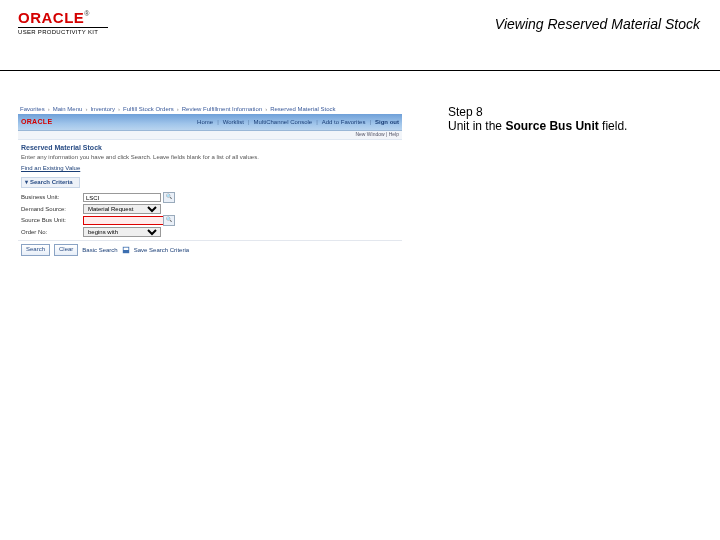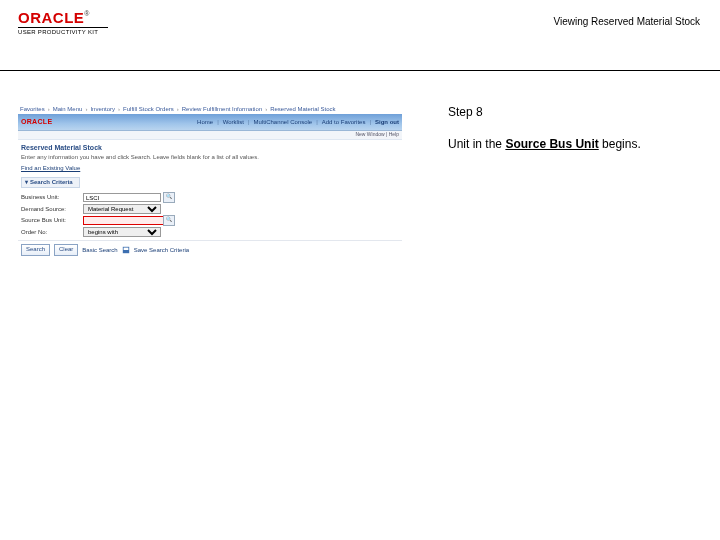--- a/index.html
+++ b/index.html
@@ -47,42 +47,42 @@
     height: 1px;
     background: #000;
     margin: 2px 0 1px 0;
   }
   .upk {
     font-size: 6px;
     letter-spacing: 0.3px;
     color: #000;
   }
   .header-title {
-    font-size: 10px;
+    font-size: 14px;
     padding-top: 6px;
+    font-style: italic;
   }
 
   
   .body {
     display: flex;
     height: calc(540px - 61px);
   }
   .left {
     width: 420px;
     padding: 34px 0 0 18px;
   }
   .right {
     flex: 1;
     padding: 34px 10px 0 10px;
     font-size: 12px;
   }
   .right .step {
-    margin-bottom: 18px;
-  }
-  .right .instr b { font-weight: bold; text-decoration: underline; }
+  }
+  .right .instr b { font-weight: bold; }
 
   
   .mini {
     width: 384px;
     font-size: 6px;
     line-height: 1.2;
     color: #333;
   }
 
   
@@ -341,17 +341,17 @@
         </span>
         <span class="lnk">Save Search Criteria</span>
       </div>
 
     </div>
   </div>
 
   <div class="right">
     <div class="step">Step 8</div>
     <div class="instr">
-      <span>Unit in the </span><b>Source Bus Unit</b><span> begins.</span>
+      <span>Unit in the </span><b>Source Bus Unit</b><span> field.</span>
     </div>
   </div>
 
 </div>
 
 </body></html>

